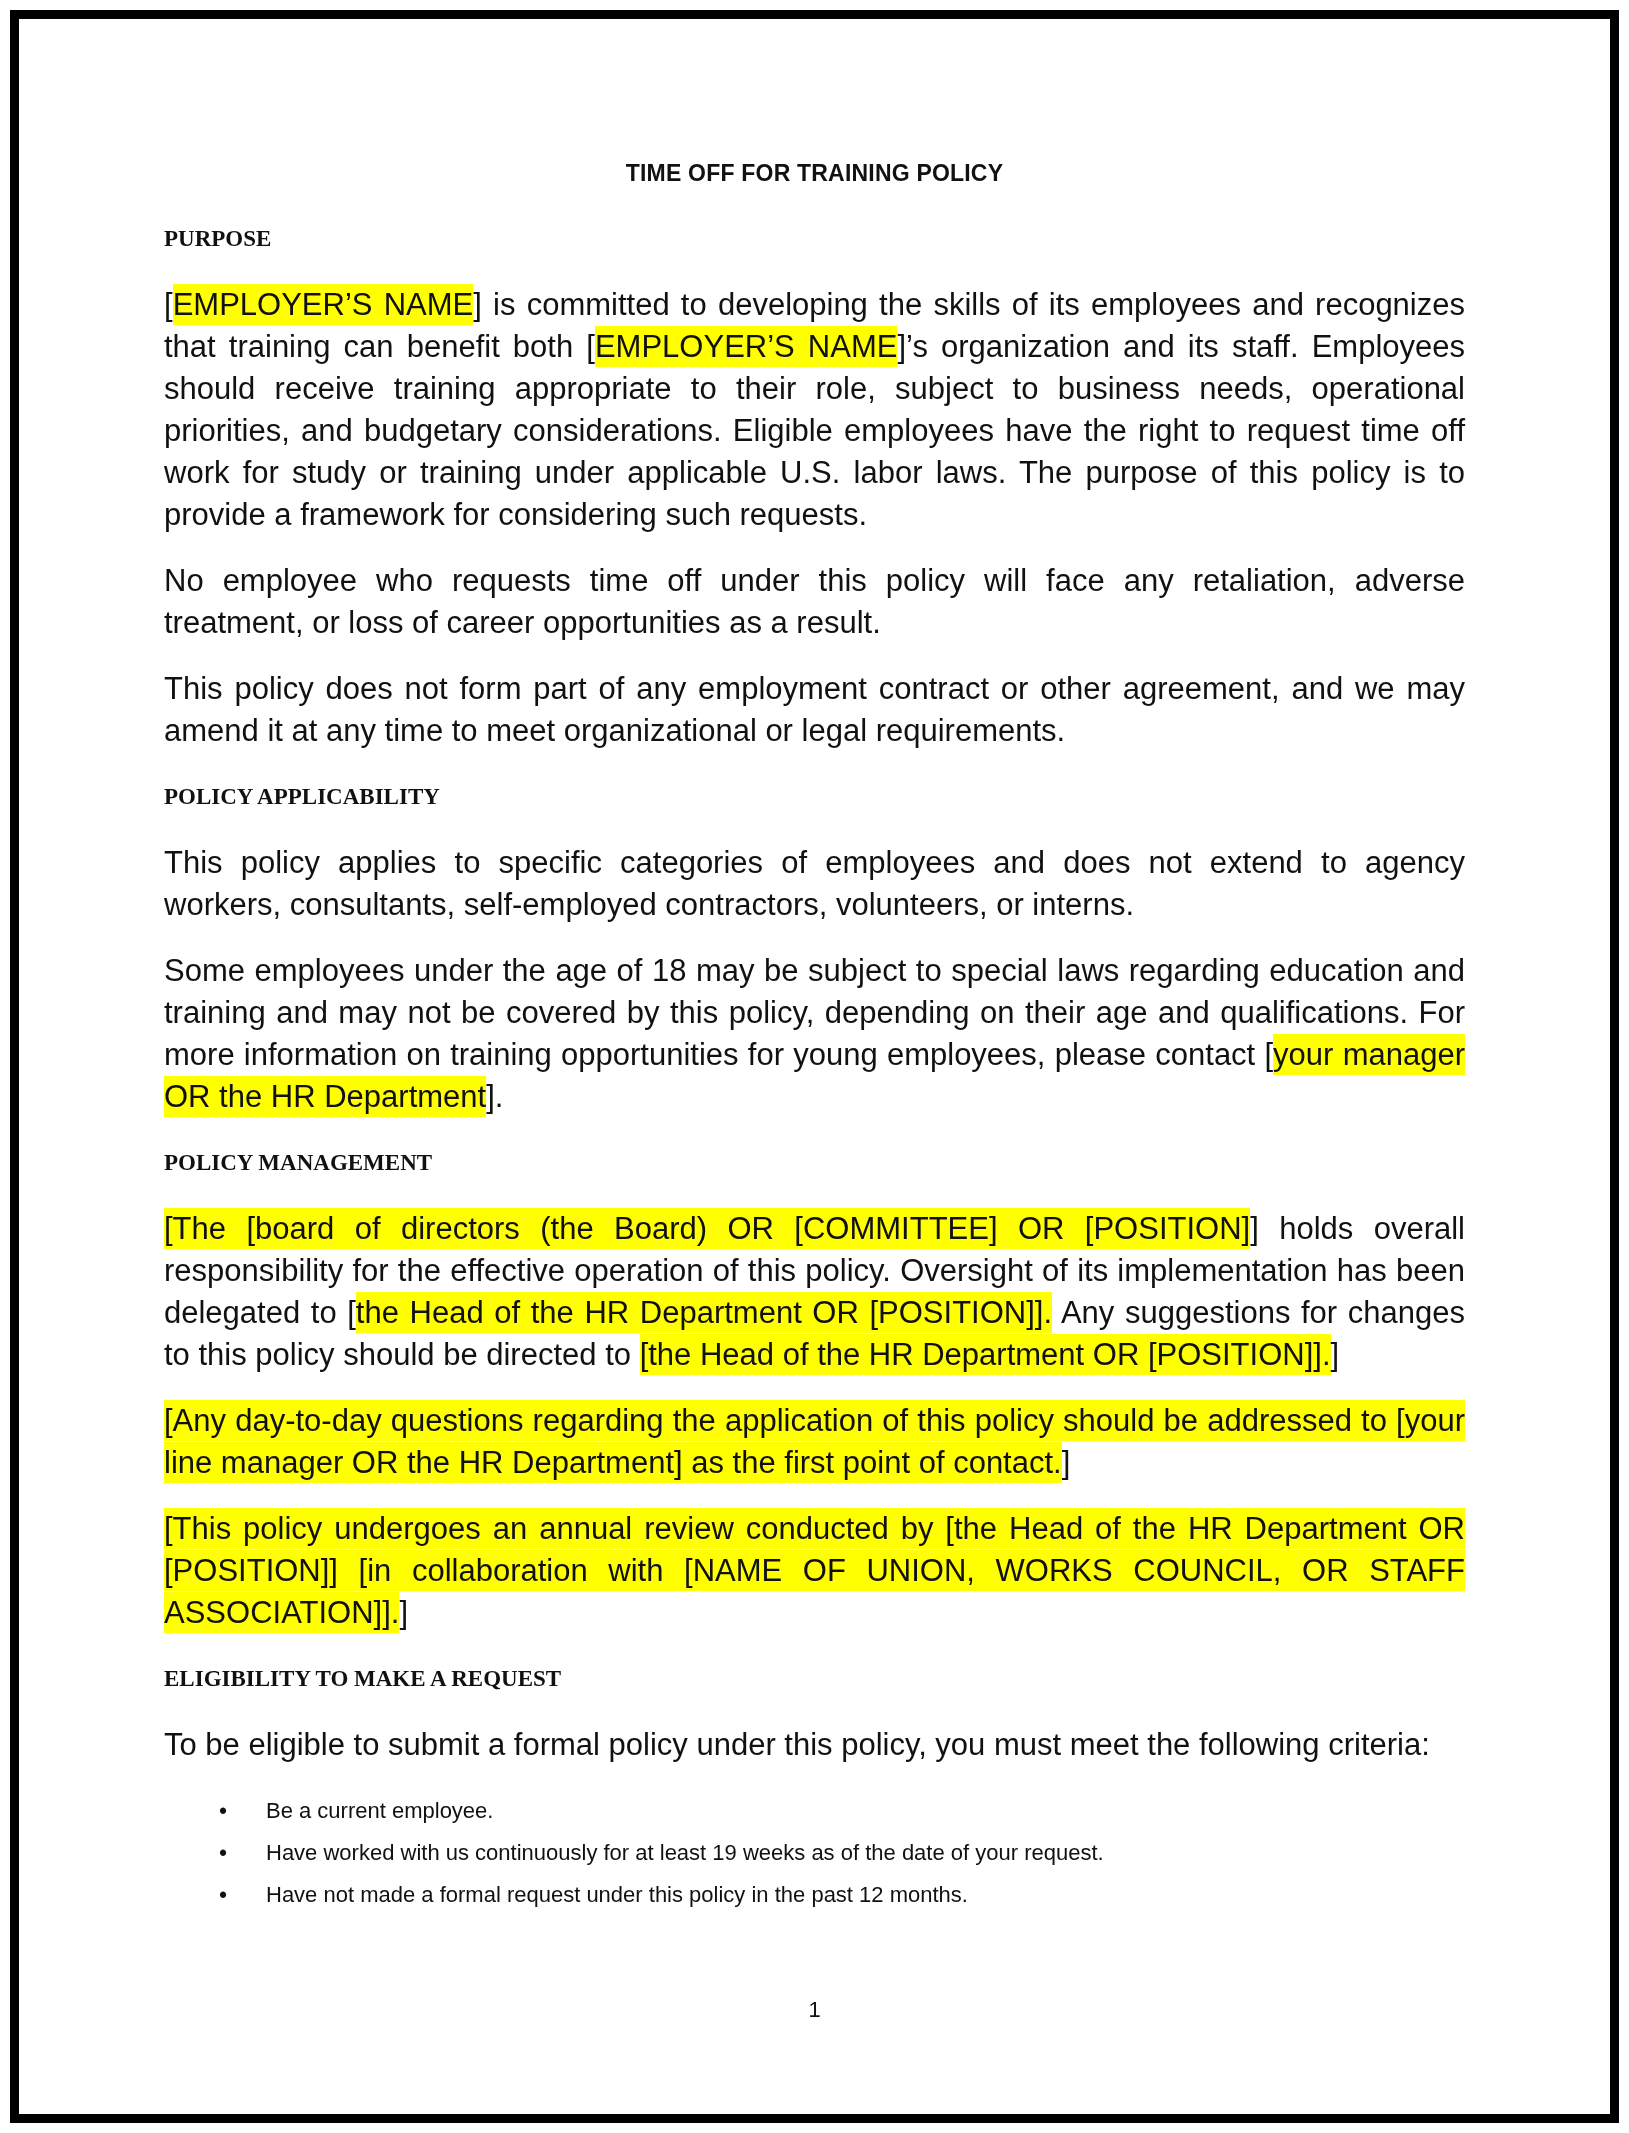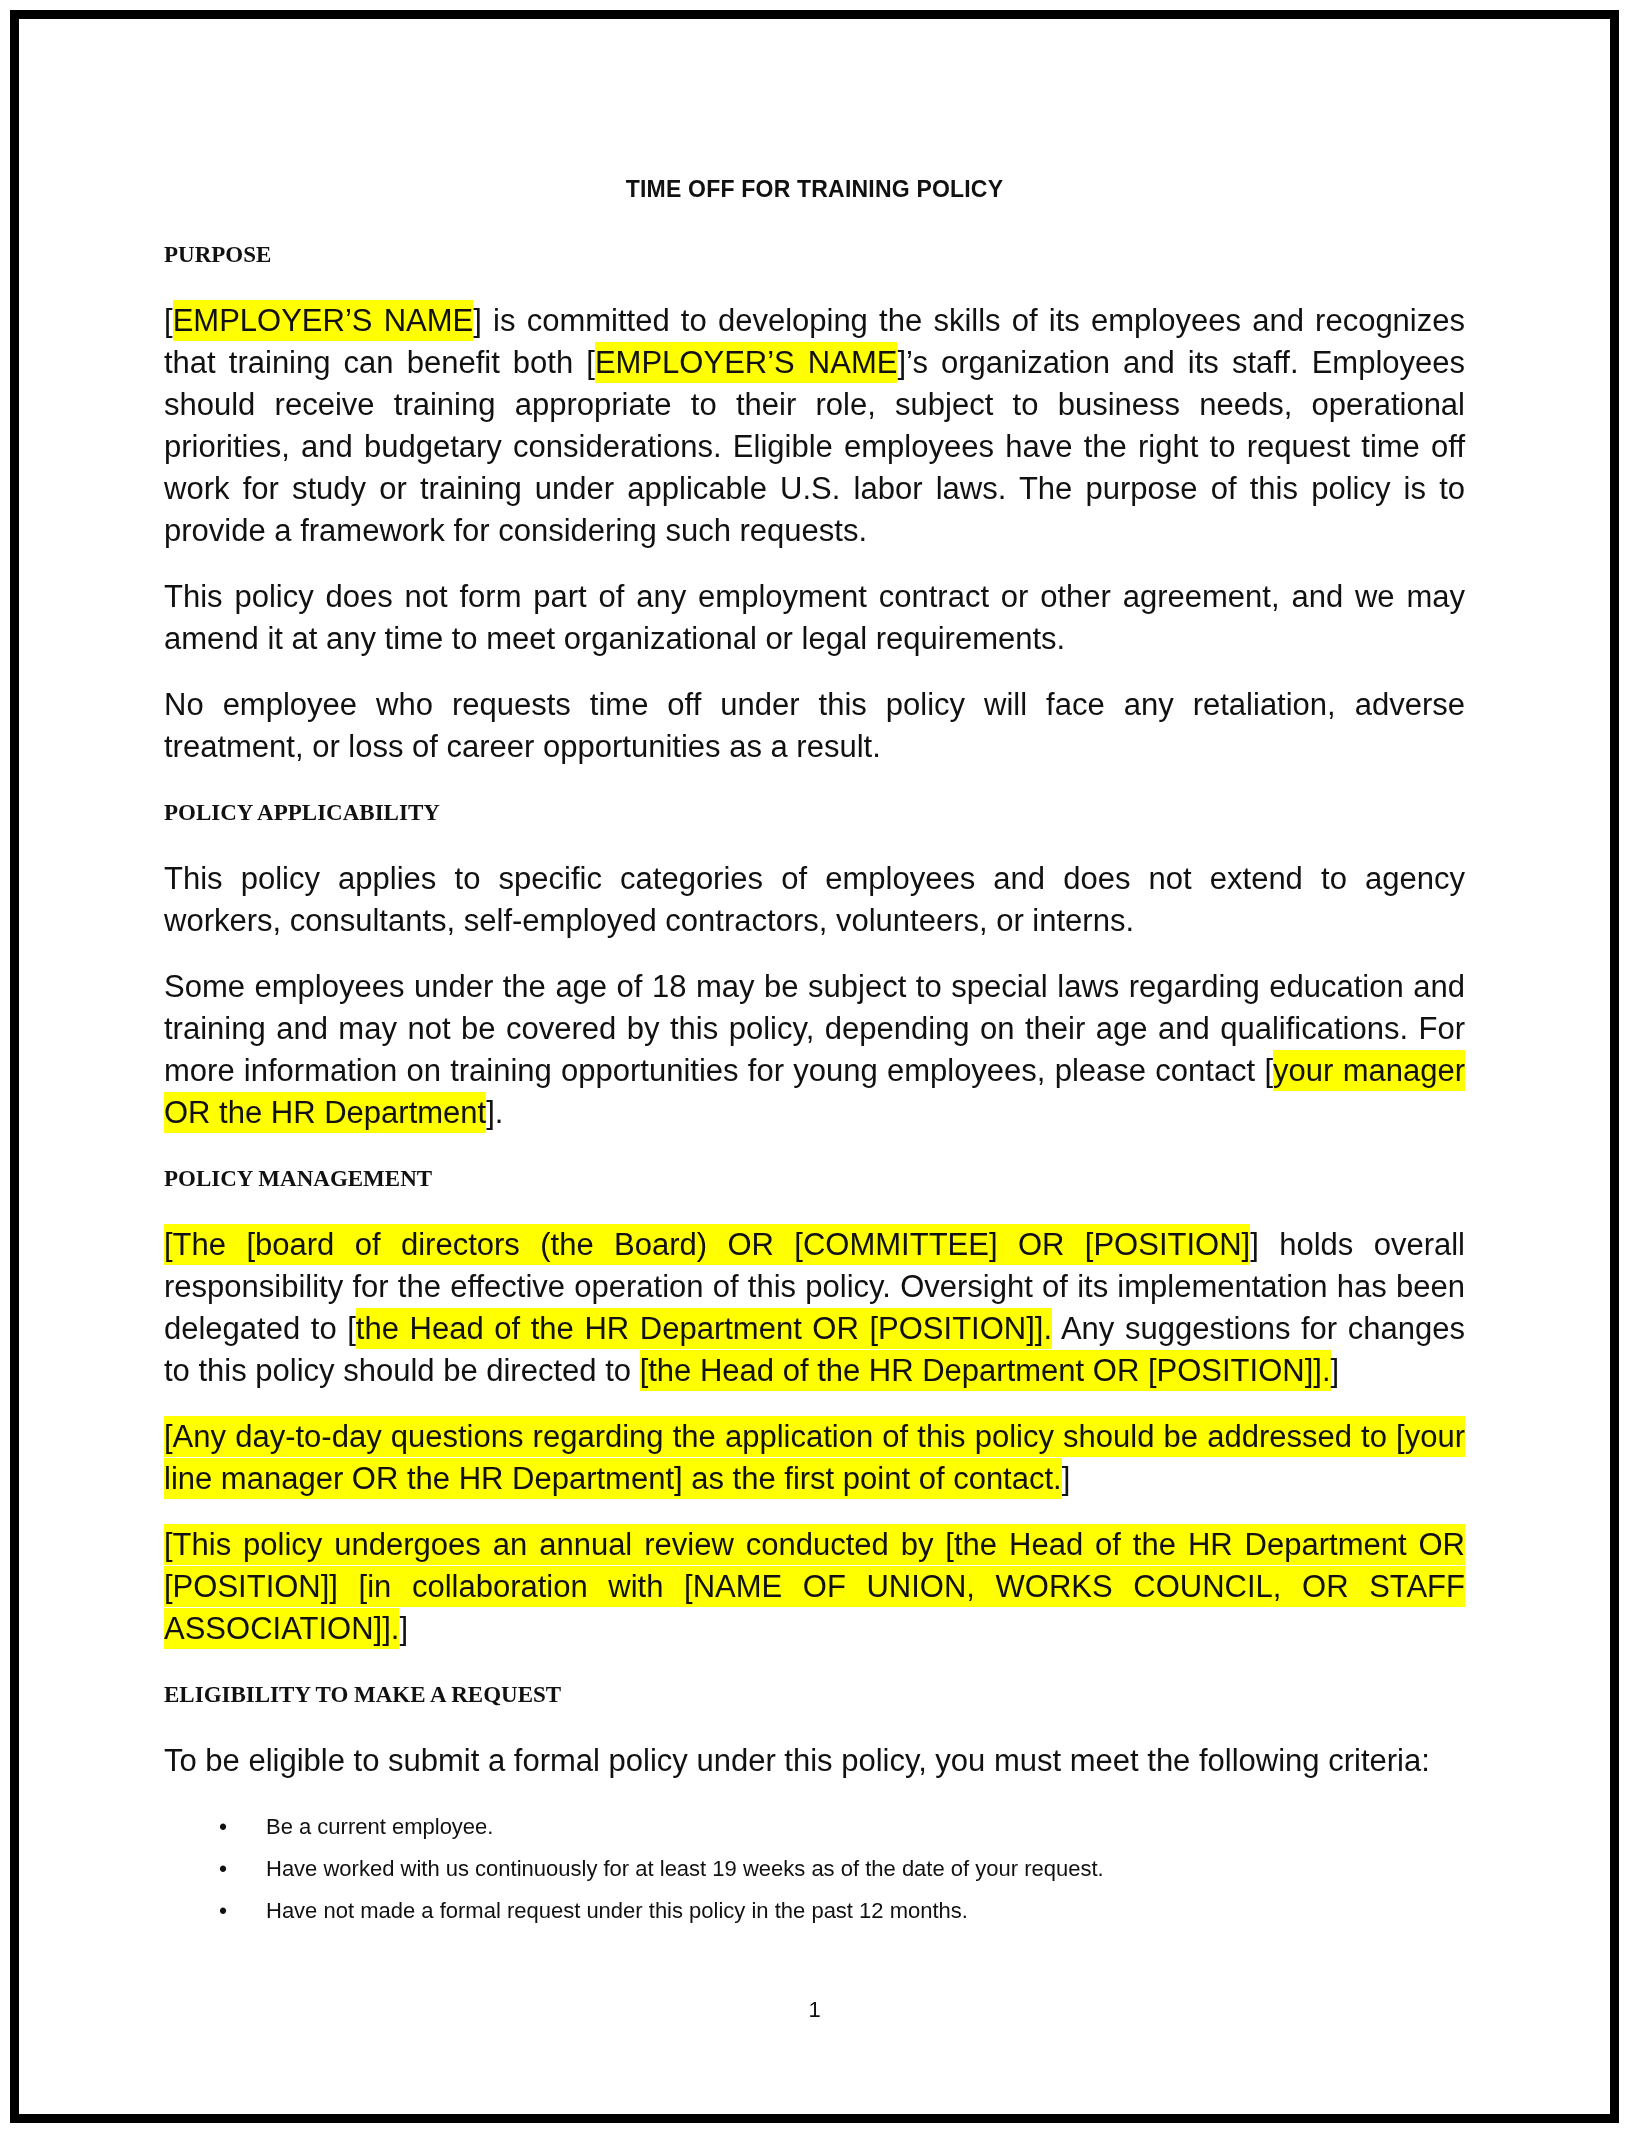--- a/index.html
+++ b/index.html
@@ -26,21 +26,21 @@
     position: absolute;
     left: 164px;
     right: 164px;
     top: 152px;
   }
   .doc-title {
     font-size: 23px;
     line-height: 42px;
     font-weight: 700;
     text-align: center;
-    margin: 16px 0 24px 0;
+    margin: 0 0 24px 0;
     letter-spacing: 0.2px;
   }
   .doc-heading {
     font-size: 23px;
     line-height: 42px;
     font-weight: 700;
     margin: 0 0 24px 0;
     font-family: Liberation Serif, serif;
   }
   .doc-paragraph {
@@ -85,22 +85,22 @@
 </head>
 <body>
 
 <div class="page-frame"></div>
 
 <div class="content">
   <h1 class="doc-title">TIME OFF FOR TRAINING POLICY</h1>
 
 <h2 class="doc-heading">PURPOSE</h2>
     <p class="doc-paragraph"><span>[</span><span class="hl">EMPLOYER’S NAME</span><span>] is committed to developing the skills of its employees and recognizes that training can benefit both [</span><span class="hl">EMPLOYER’S NAME</span><span>]’s organization and its staff. Employees should receive training appropriate to their role, subject to business needs, operational priorities, and budgetary considerations. Eligible employees have the right to request time off work for study or training under applicable U.S. labor laws. The purpose of this policy is to provide a framework for considering such requests.</span></p>
+    <p class="doc-paragraph"><span>No employee who requests time off under this policy will face any retaliation, adverse treatment, or loss of career opportunities as a result.</span></p>
     <p class="doc-paragraph"><span>This policy does not form part of any employment contract or other agreement, and we may amend it at any time to meet organizational or legal requirements.</span></p>
-    <p class="doc-paragraph"><span>No employee who requests time off under this policy will face any retaliation, adverse treatment, or loss of career opportunities as a result.</span></p>
     <h2 class="doc-heading">POLICY APPLICABILITY</h2>
     <p class="doc-paragraph"><span>This policy applies to specific categories of employees and does not extend to agency workers, consultants, self-employed contractors, volunteers, or interns.</span></p>
     <p class="doc-paragraph"><span>Some employees under the age of 18 may be subject to special laws regarding education and training and may not be covered by this policy, depending on their age and qualifications. For more information on training opportunities for young employees, please contact [</span><span class="hl">your manager OR the HR Department</span><span>].</span></p>
     <h2 class="doc-heading">POLICY MANAGEMENT</h2>
     <p class="doc-paragraph"><span class="hl">[The [board of directors (the Board) OR [COMMITTEE] OR [POSITION]</span><span>] holds overall responsibility for the effective operation of this policy. Oversight of its implementation has been delegated to [</span><span class="hl">the Head of the HR Department OR [POSITION]].</span><span> Any suggestions for changes to this policy should be directed to </span><span class="hl">[the Head of the HR Department OR [POSITION]].</span><span>]</span></p>
     <p class="doc-paragraph"><span class="hl">[Any day-to-day questions regarding the application of this policy should be addressed to [your line manager OR the HR Department] as the first point of contact.</span><span>]</span></p>
     <p class="doc-paragraph"><span class="hl">[This policy undergoes an annual review conducted by [the Head of the HR Department OR [POSITION]] [in collaboration with [NAME OF UNION, WORKS COUNCIL, OR STAFF ASSOCIATION]].</span><span>]</span></p>
     <h2 class="doc-heading">ELIGIBILITY TO MAKE A REQUEST</h2>
     <p class="doc-paragraph"><span>To be eligible to submit a formal policy under this policy, you must meet the following criteria:</span></p>
     <ul class="doc-bullets">

